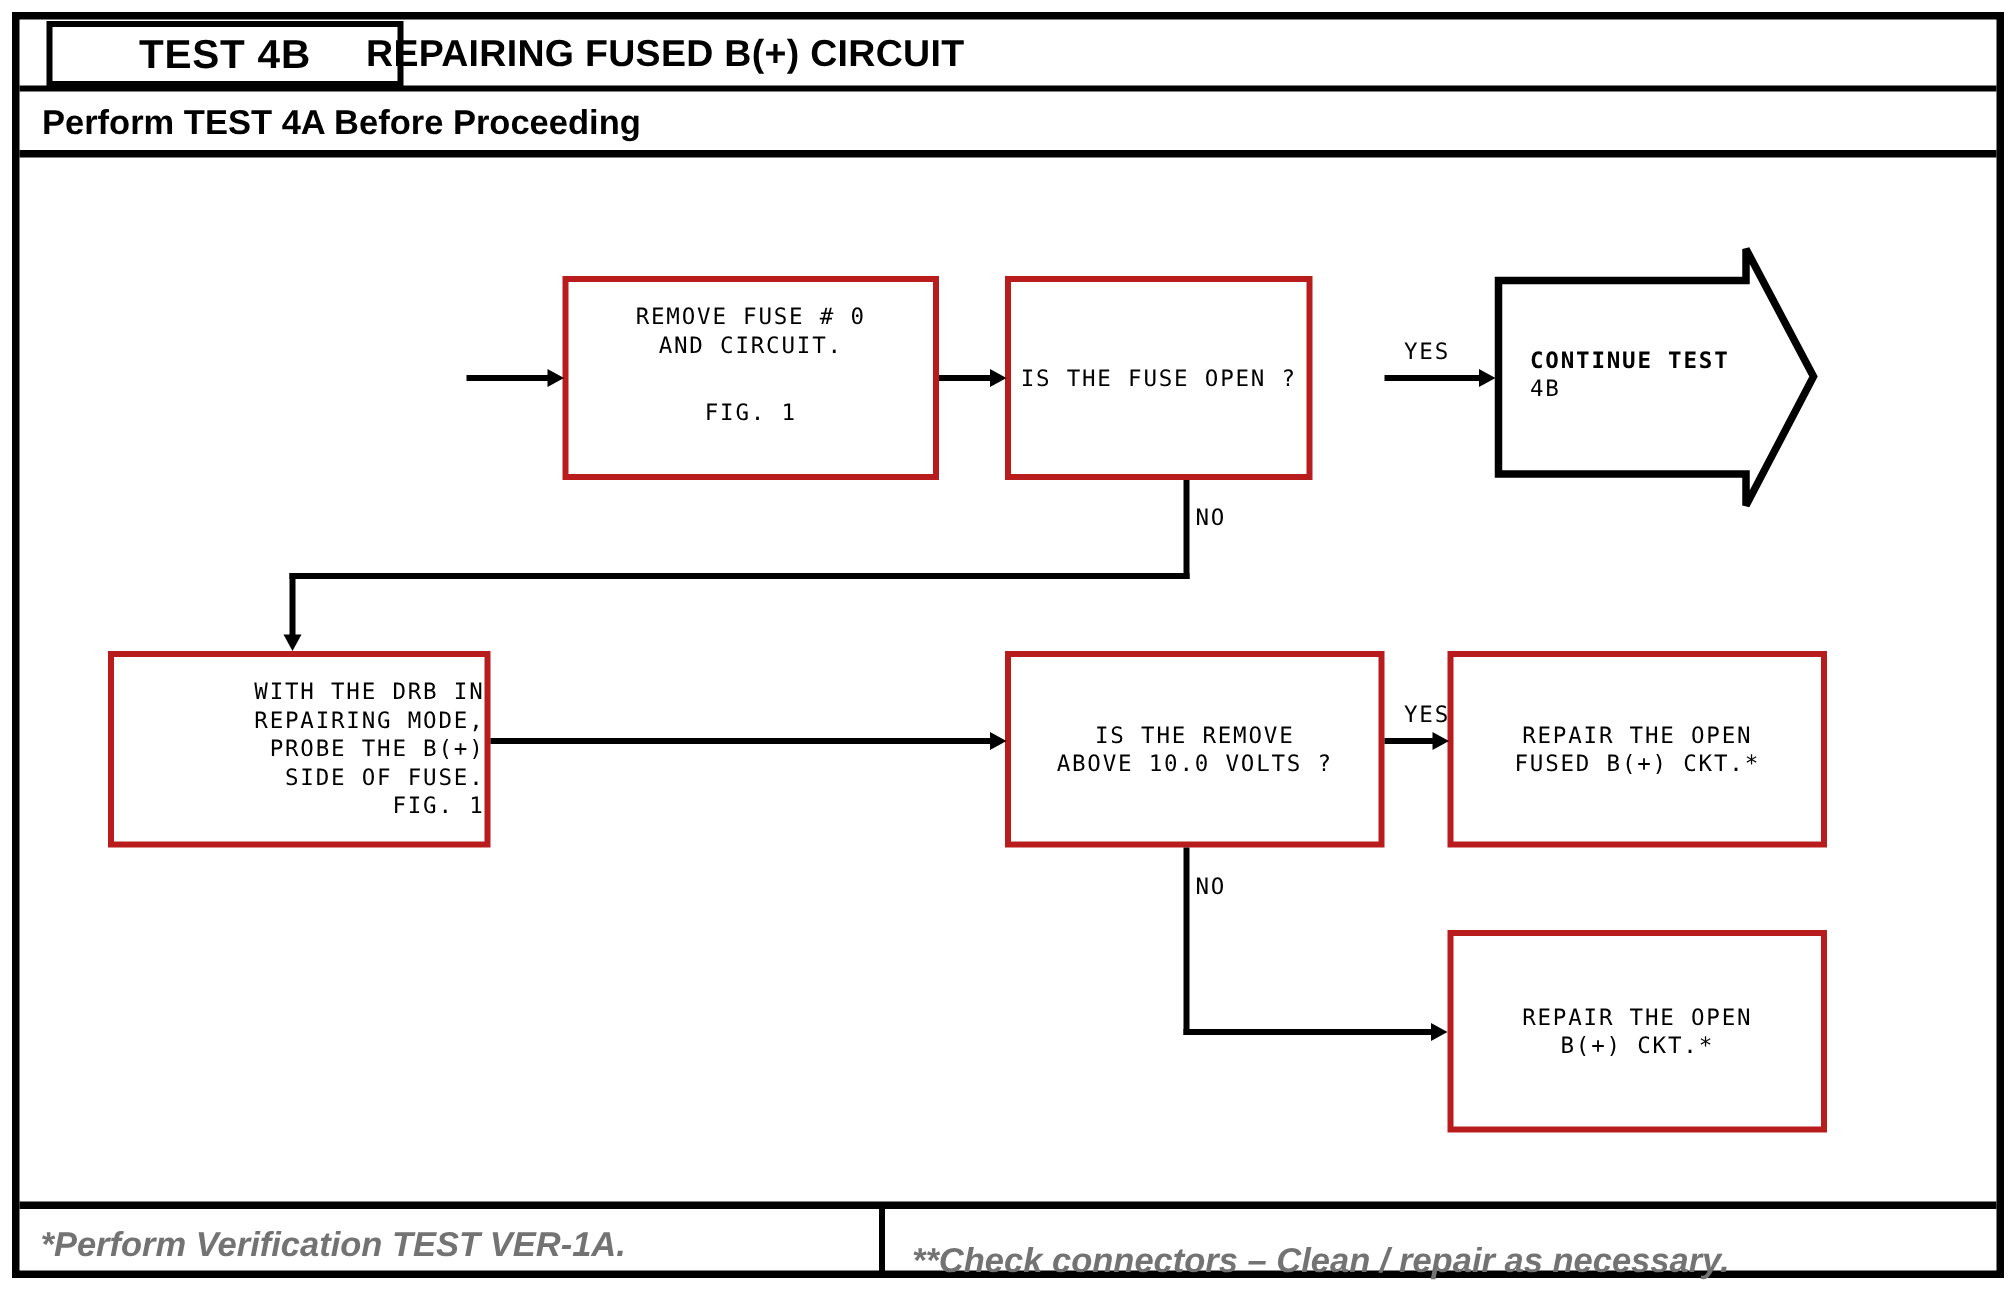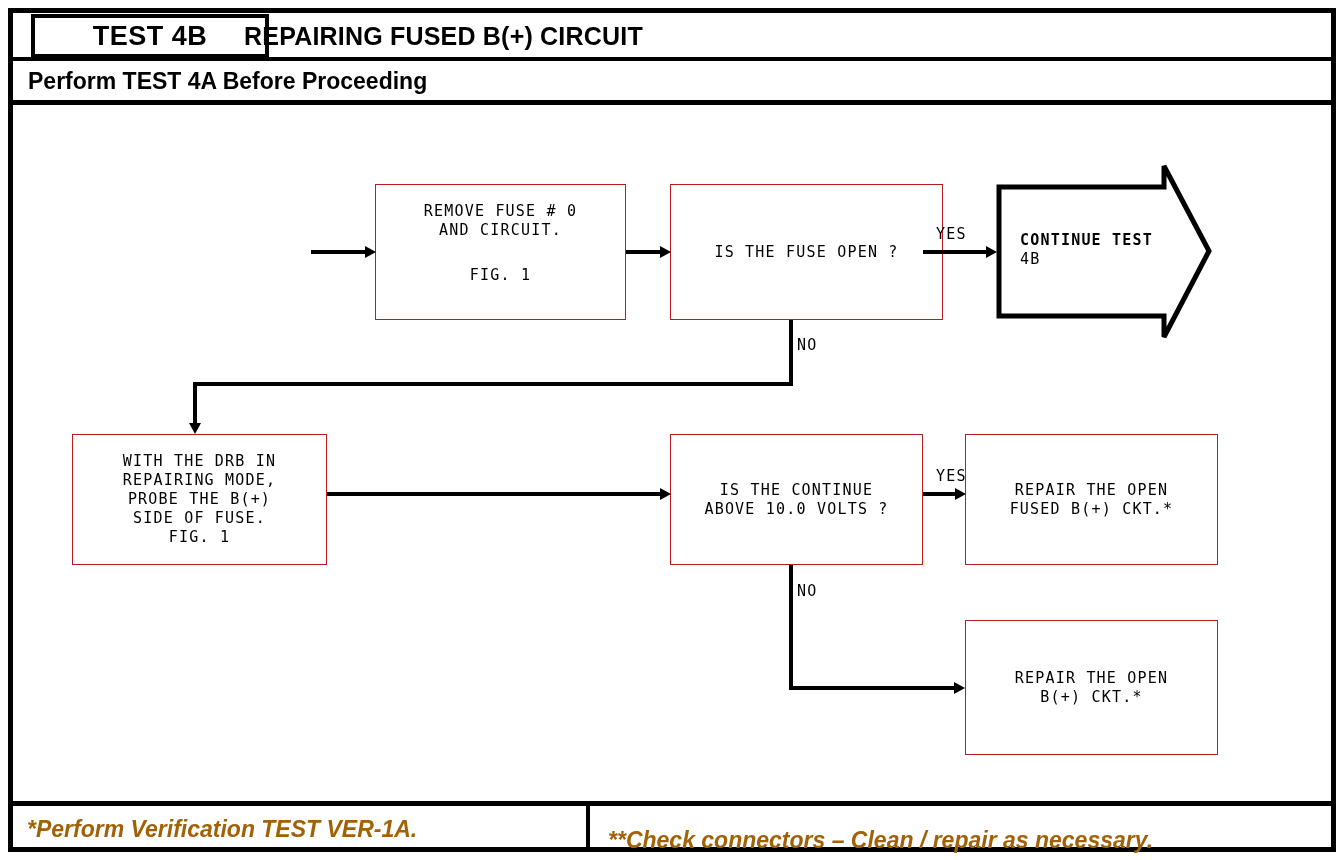--- a/index.html
+++ b/index.html
@@ -108,35 +108,35 @@
   }
   .ftr-left, .ftr-right {
     position: absolute;
     top: 808px;
     height: 42px;
     display: flex;
     align-items: center;
     font-size: 23px;
     font-weight: bold;
     font-style: italic;
-    color: #a16207;
+    color: #737373;
     white-space: nowrap;
     text-align: center;
   }
   .ftr-left { left: 27px; }
   .ftr-right { left: 608px; margin-top: 11px; }
 
   
   .node {
     position: absolute;
     box-sizing: border-box;
     color: #000;
   }
   .box {
-    border: 1px solid #b91c1c;
+    border: 4px solid #b91c1c;
     background: #fff;
     display: flex;
     flex-direction: column;
     justify-content: center;
     align-items: center;
   }
   .mono {
     font-family: "DejaVu Sans Mono", monospace;
     font-size: 15px;
     line-height: 19px;
@@ -202,21 +202,21 @@
   <div class="hdr-note">Perform TEST 4A Before Proceeding</div>
   <div class="hdr-rule-2"></div>
 
 
   <div class="node box" style="left:375px; top:184px; width:251px; height:136px;">
     <div class="mono" style="margin-top:-18px;">REMOVE FUSE # 0</div>
     <div class="mono">AND CIRCUIT.</div>
     <div class="mono" style="margin-top:26px;">FIG. 1</div>
   </div>
 
-  <div class="node box" style="left:670px; top:184px; width:273px; height:136px;">
+  <div class="node box" style="left:670px; top:184px; width:205px; height:136px;">
     <div class="mono">IS THE FUSE OPEN ?</div>
   </div>
 
   <div class="node arrow-node" style="left:996px; top:163px; width:216px; height:177px;">
     <svg width="216" height="177" viewBox="0 0 216 177" xmlns="http://www.w3.org/2000/svg">
       <polygon points="3,24 168,24 168,3 213,88 168,174 168,153 3,153" fill="#ffffff" stroke="#000000" stroke-width="5" stroke-linejoin="miter"></polygon>
     </svg>
     <div class="arrow-label left" style="left:24px; top:68px;font-weight:bold;">CONTINUE TEST</div>
     <div class="arrow-label left" style="left:24px; top:87px;">4B</div>
   </div>
@@ -230,30 +230,30 @@
   <div class="ln" style="left:923px; top:250px; width:66px; height:4px;"></div>
   <div class="arrowhead right" style="left:986px; top:246px;"></div>
   <div class="lbl" style="left:936px; top:225px;">YES</div>
 
   <div class="ln" style="left:789px; top:320px; width:4px; height:66px;"></div>
   <div class="ln" style="left:193px; top:382px; width:600px; height:4px;"></div>
   <div class="ln" style="left:193px; top:382px; width:4px; height:46px;"></div>
   <div class="arrowhead down" style="left:189px; top:423px;"></div>
   <div class="lbl" style="left:797px; top:336px;">NO</div>
 
-  <div class="node box" style="left:72px; top:434px; width:255px; height:131px;">
+  <div class="node box" style="left:72px; top:434px; width:255px; height:131px;align-items:flex-end;">
     <div class="mono">WITH THE DRB IN</div>
     <div class="mono">REPAIRING MODE,</div>
     <div class="mono">PROBE THE B(+)</div>
     <div class="mono">SIDE OF FUSE.</div>
     <div class="mono">FIG. 1</div>
   </div>
 
   <div class="node box" style="left:670px; top:434px; width:253px; height:131px;">
-    <div class="mono">IS THE CONTINUE</div>
+    <div class="mono">IS THE REMOVE</div>
     <div class="mono">ABOVE 10.0 VOLTS ?</div>
   </div>
 
   <div class="node box" style="left:965px; top:434px; width:253px; height:131px;">
     <div class="mono">REPAIR THE OPEN</div>
     <div class="mono">FUSED B(+) CKT.*</div>
   </div>
 
   <div class="node box" style="left:965px; top:620px; width:253px; height:135px;">
     <div class="mono">REPAIR THE OPEN</div>

